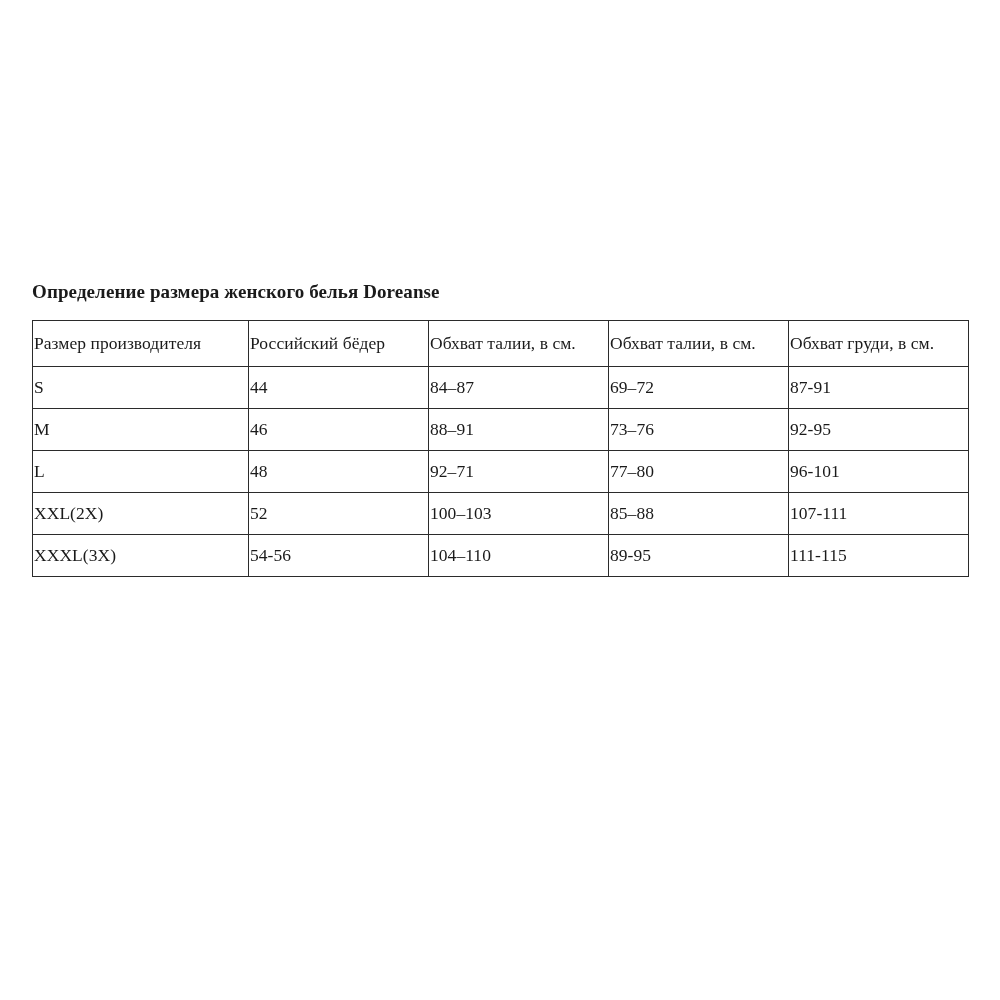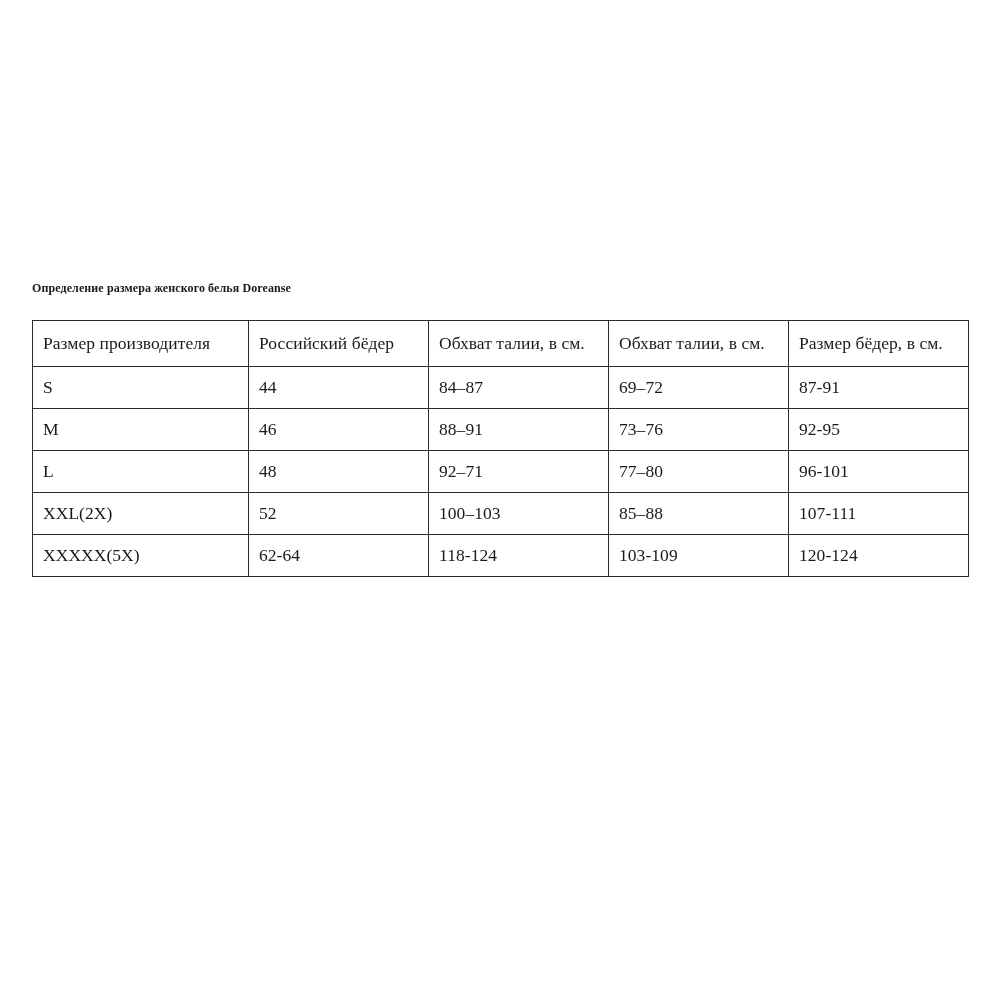--- a/index.html
+++ b/index.html
@@ -19,37 +19,37 @@
     position: absolute;
     left: 0;
     top: 0;
     width: 1000px;
     height: 1000px;
   }
   .doc-title {
     position: absolute;
     left: 32px;
     top: 281px;
-    font-size: 12px;
+    font-size: 19px;
     font-weight: bold;
     letter-spacing: 0.1px;
     white-space: nowrap;
   }
   table.size-table {
     position: absolute;
     left: 32px;
     top: 320px;
     width: 936px;
     border-collapse: collapse;
     table-layout: fixed;
   }
   table.size-table td,
   table.size-table th {
     border: 1px solid #2b2b2b;
-    padding: 0 0 0 10px;
+    padding: 0 0 0 1px;
     height: 41px;
     font-size: 17.5px;
     font-weight: normal;
     text-align: left;
     vertical-align: middle;
     letter-spacing: 0.05px;
     white-space: nowrap;
     overflow: hidden;
   }
   table.size-table thead td {
@@ -75,21 +75,21 @@
         <col class="c2">
         <col class="c3">
         <col class="c4">
     </colgroup>
     <thead>
       <tr>
         <td>Размер производителя</td>
         <td>Российский бёдер</td>
         <td>Обхват талии, в см.</td>
         <td>Обхват талии, в см.</td>
-        <td>Размер бёдер, в см.</td>
+        <td>Обхват груди, в см.</td>
       </tr>
     </thead>
     <tbody>
       <tr>
         <td>S</td>
         <td>44</td>
         <td>84–87</td>
         <td>69–72</td>
         <td>87-91</td>
       </tr>
@@ -108,22 +108,22 @@
         <td>96-101</td>
       </tr>
       <tr>
         <td>XXL(2X)</td>
         <td>52</td>
         <td>100–103</td>
         <td>85–88</td>
         <td>107-111</td>
       </tr>
       <tr>
-        <td>XXXXX(5X)</td>
-        <td>62-64</td>
-        <td>118-124</td>
-        <td>103-109</td>
-        <td>120-124</td>
+        <td>XXXL(3X)</td>
+        <td>54-56</td>
+        <td>104–110</td>
+        <td>89-95</td>
+        <td>111-115</td>
       </tr>
     </tbody>
   </table>
 
 </div>
 
 </body></html>

